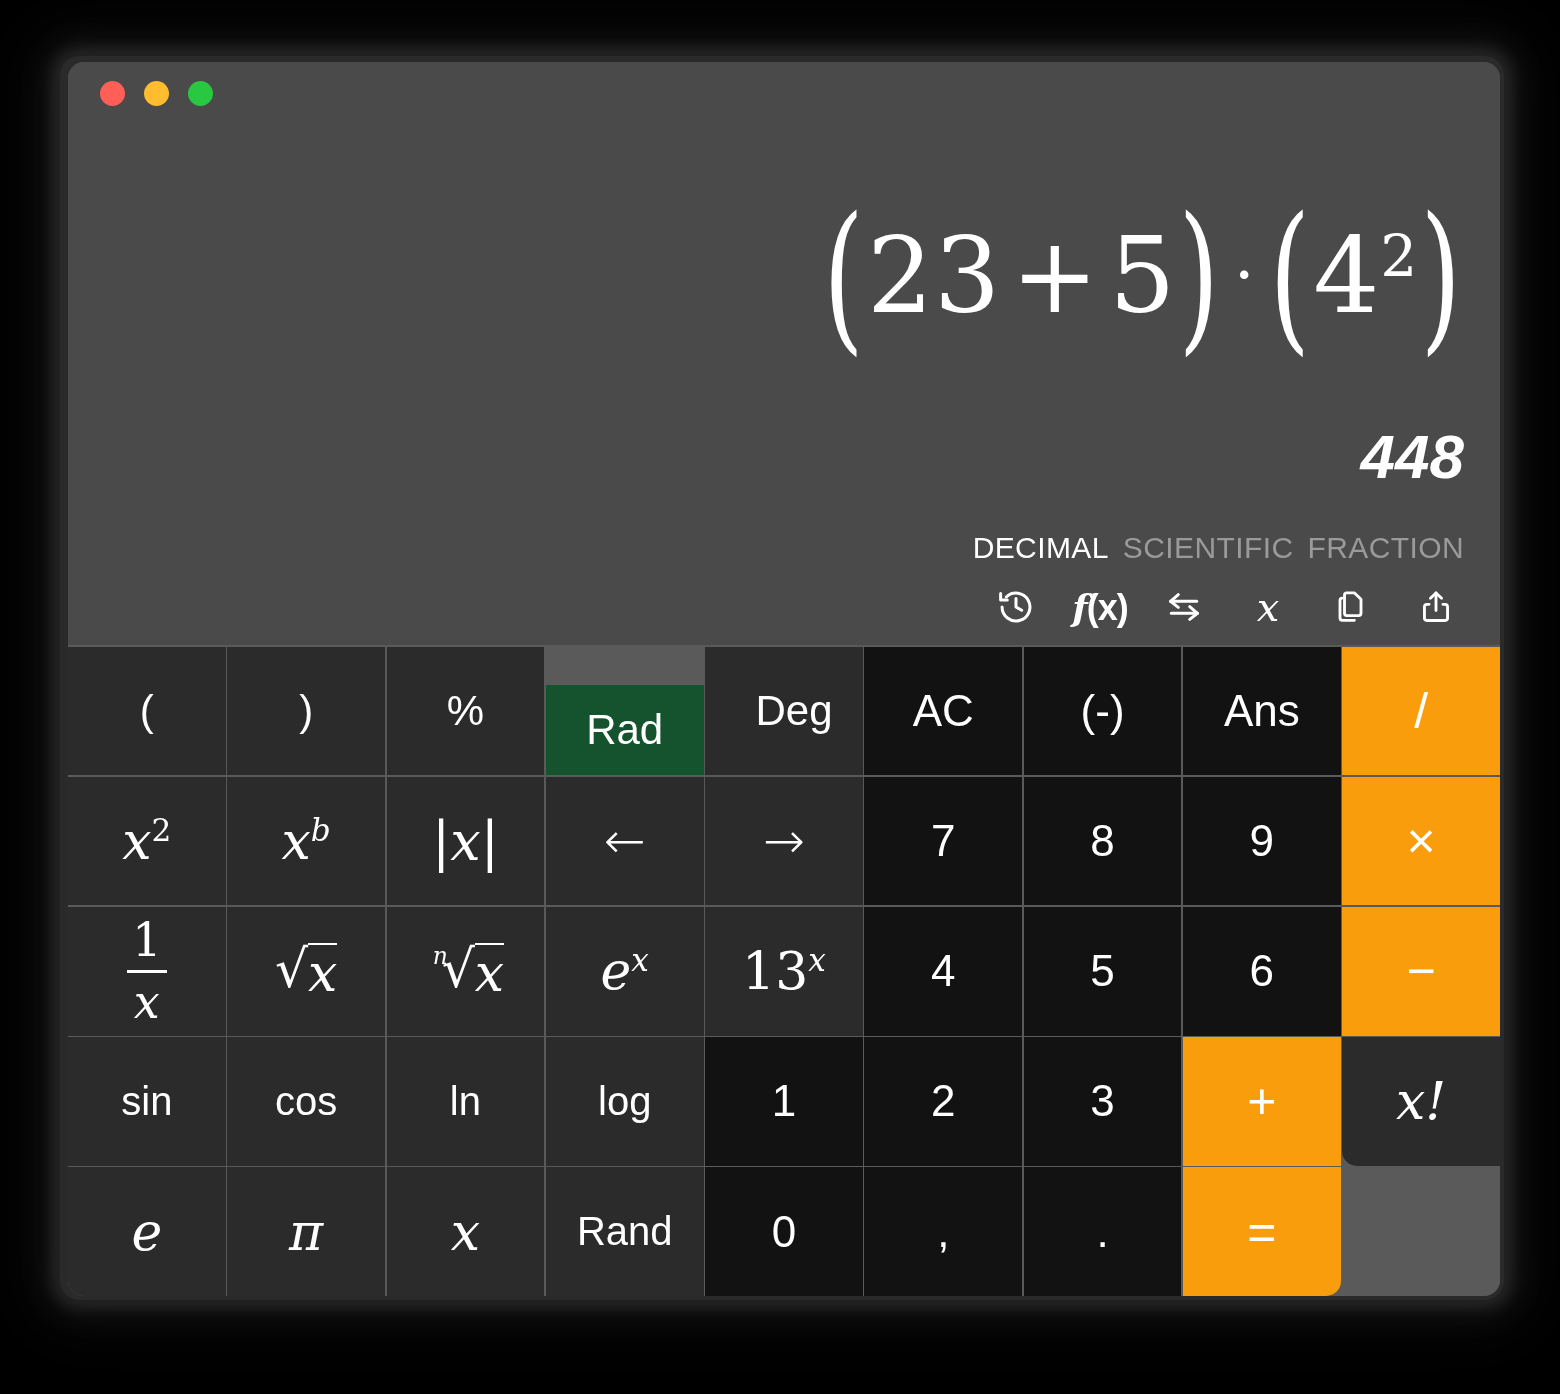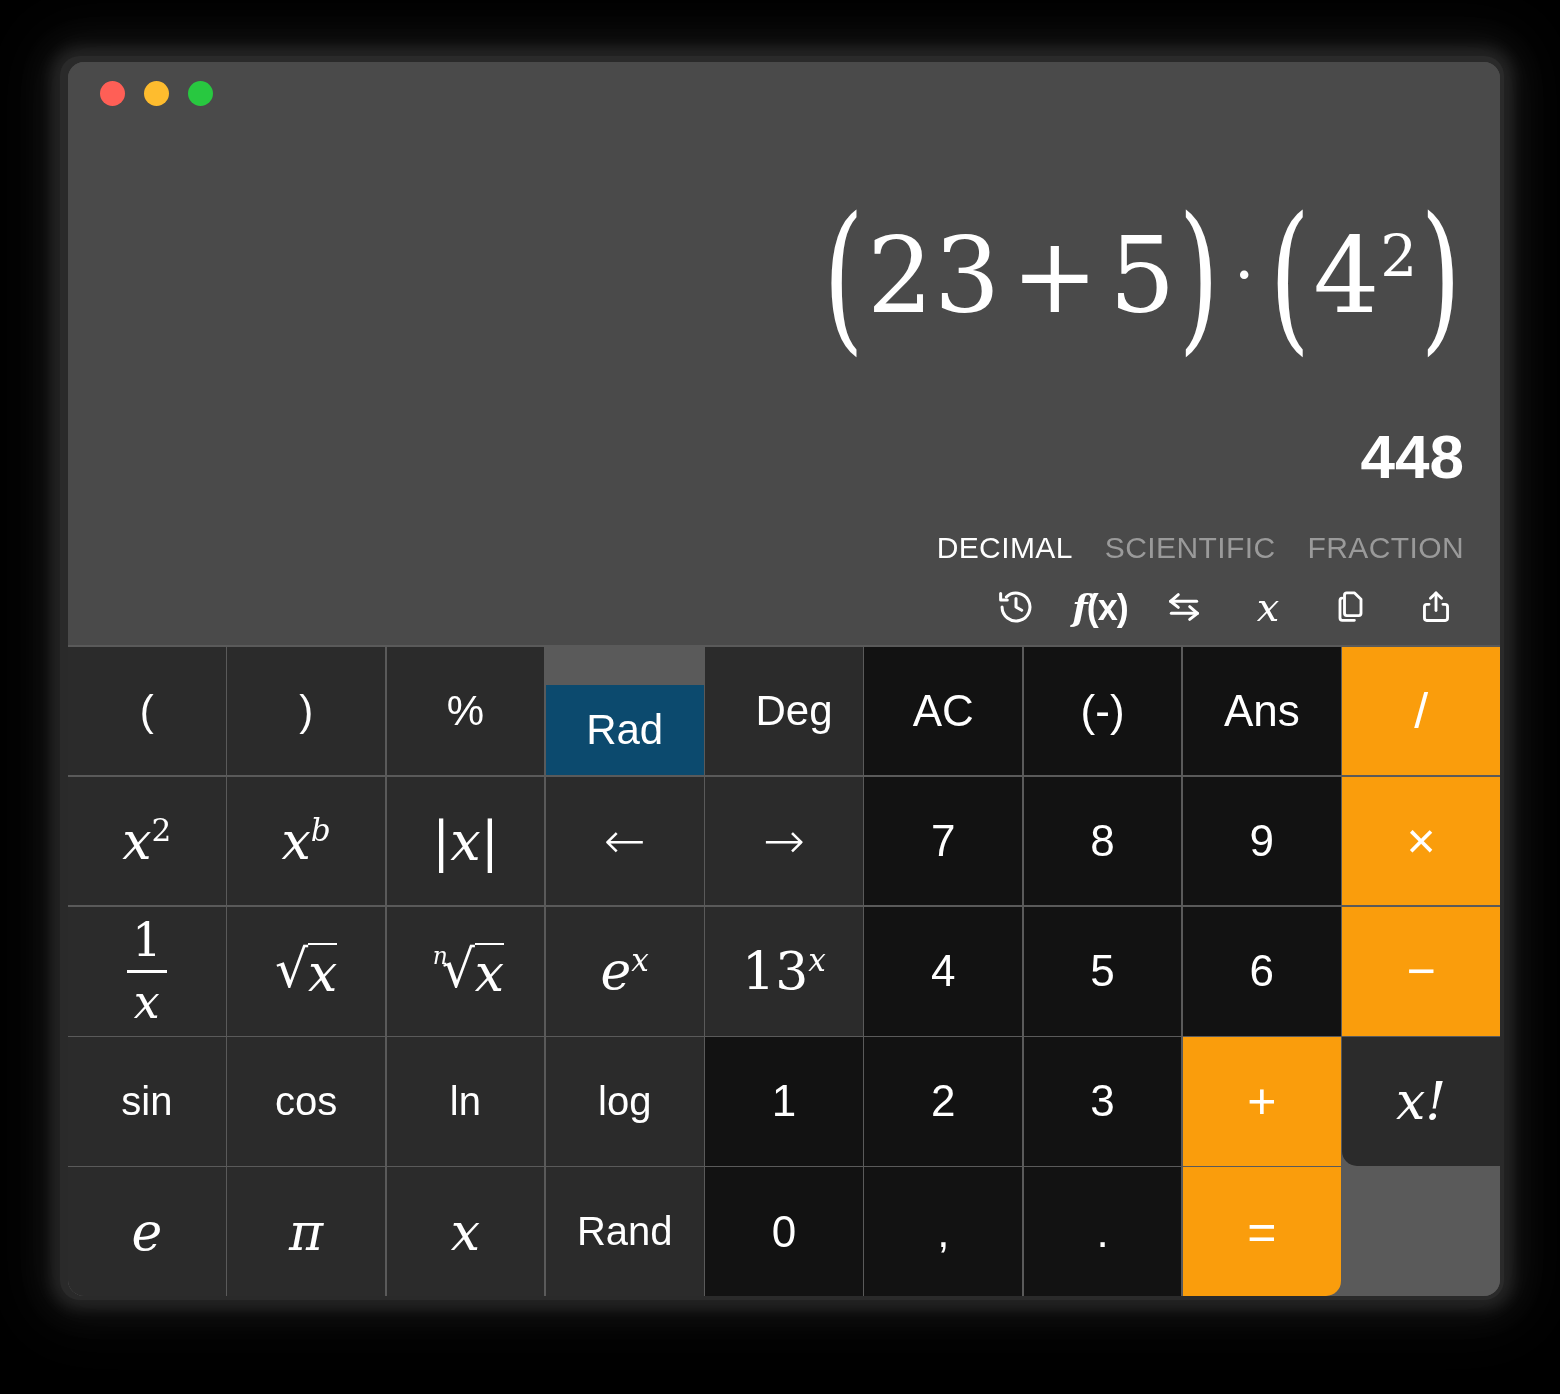--- a/index.html
+++ b/index.html
@@ -121,28 +121,29 @@
     justify-content: flex-end;
     align-items: baseline;
     padding-bottom: 4px;
   }
   #result {
     color: #ffffff;
     font-size: 62px;
     font-weight: bold;
     letter-spacing: 0px;
     line-height: 1.05;
+    font-style: italic;
   }
 
   
   #format-row {
     display: flex;
     justify-content: flex-end;
     align-items: baseline;
-    gap: 32px;
+    gap: 14px;
     padding-top: 38px;
     padding-bottom: 6px;
   }
   .format-tab {
     font-size: 30px;
     letter-spacing: 0.4px;
     color: #9a9a9a;
     cursor: pointer;
   }
   .format-tab.active { color: #ffffff; }
@@ -201,21 +202,21 @@
     justify-content: center;
     color: #ffffff;
     cursor: pointer;
     user-select: none;
     position: relative;
     overflow: hidden;
   }
   .key.fn      { background: #2b2b2b; }
   .key.num     { background: #121212; }
   .key.op      { background: #fa9d0c; }
-  .key.active  { background: #0c4a6e; color: #ffffff; margin-top: 38px; }
+  .key.active  { background: #14532d; color: #ffffff; margin-top: 38px; }
 
   .key .lbl-sans {
     font-family: "Liberation Sans", sans-serif;
     font-size: 42px;
     font-weight: normal;
   }
   .key .lbl-sans.bold { font-weight: normal; margin-left: 20px; }
   .key .lbl-sans.small { font-size: 40px; }
 
   .key .lbl-math {

